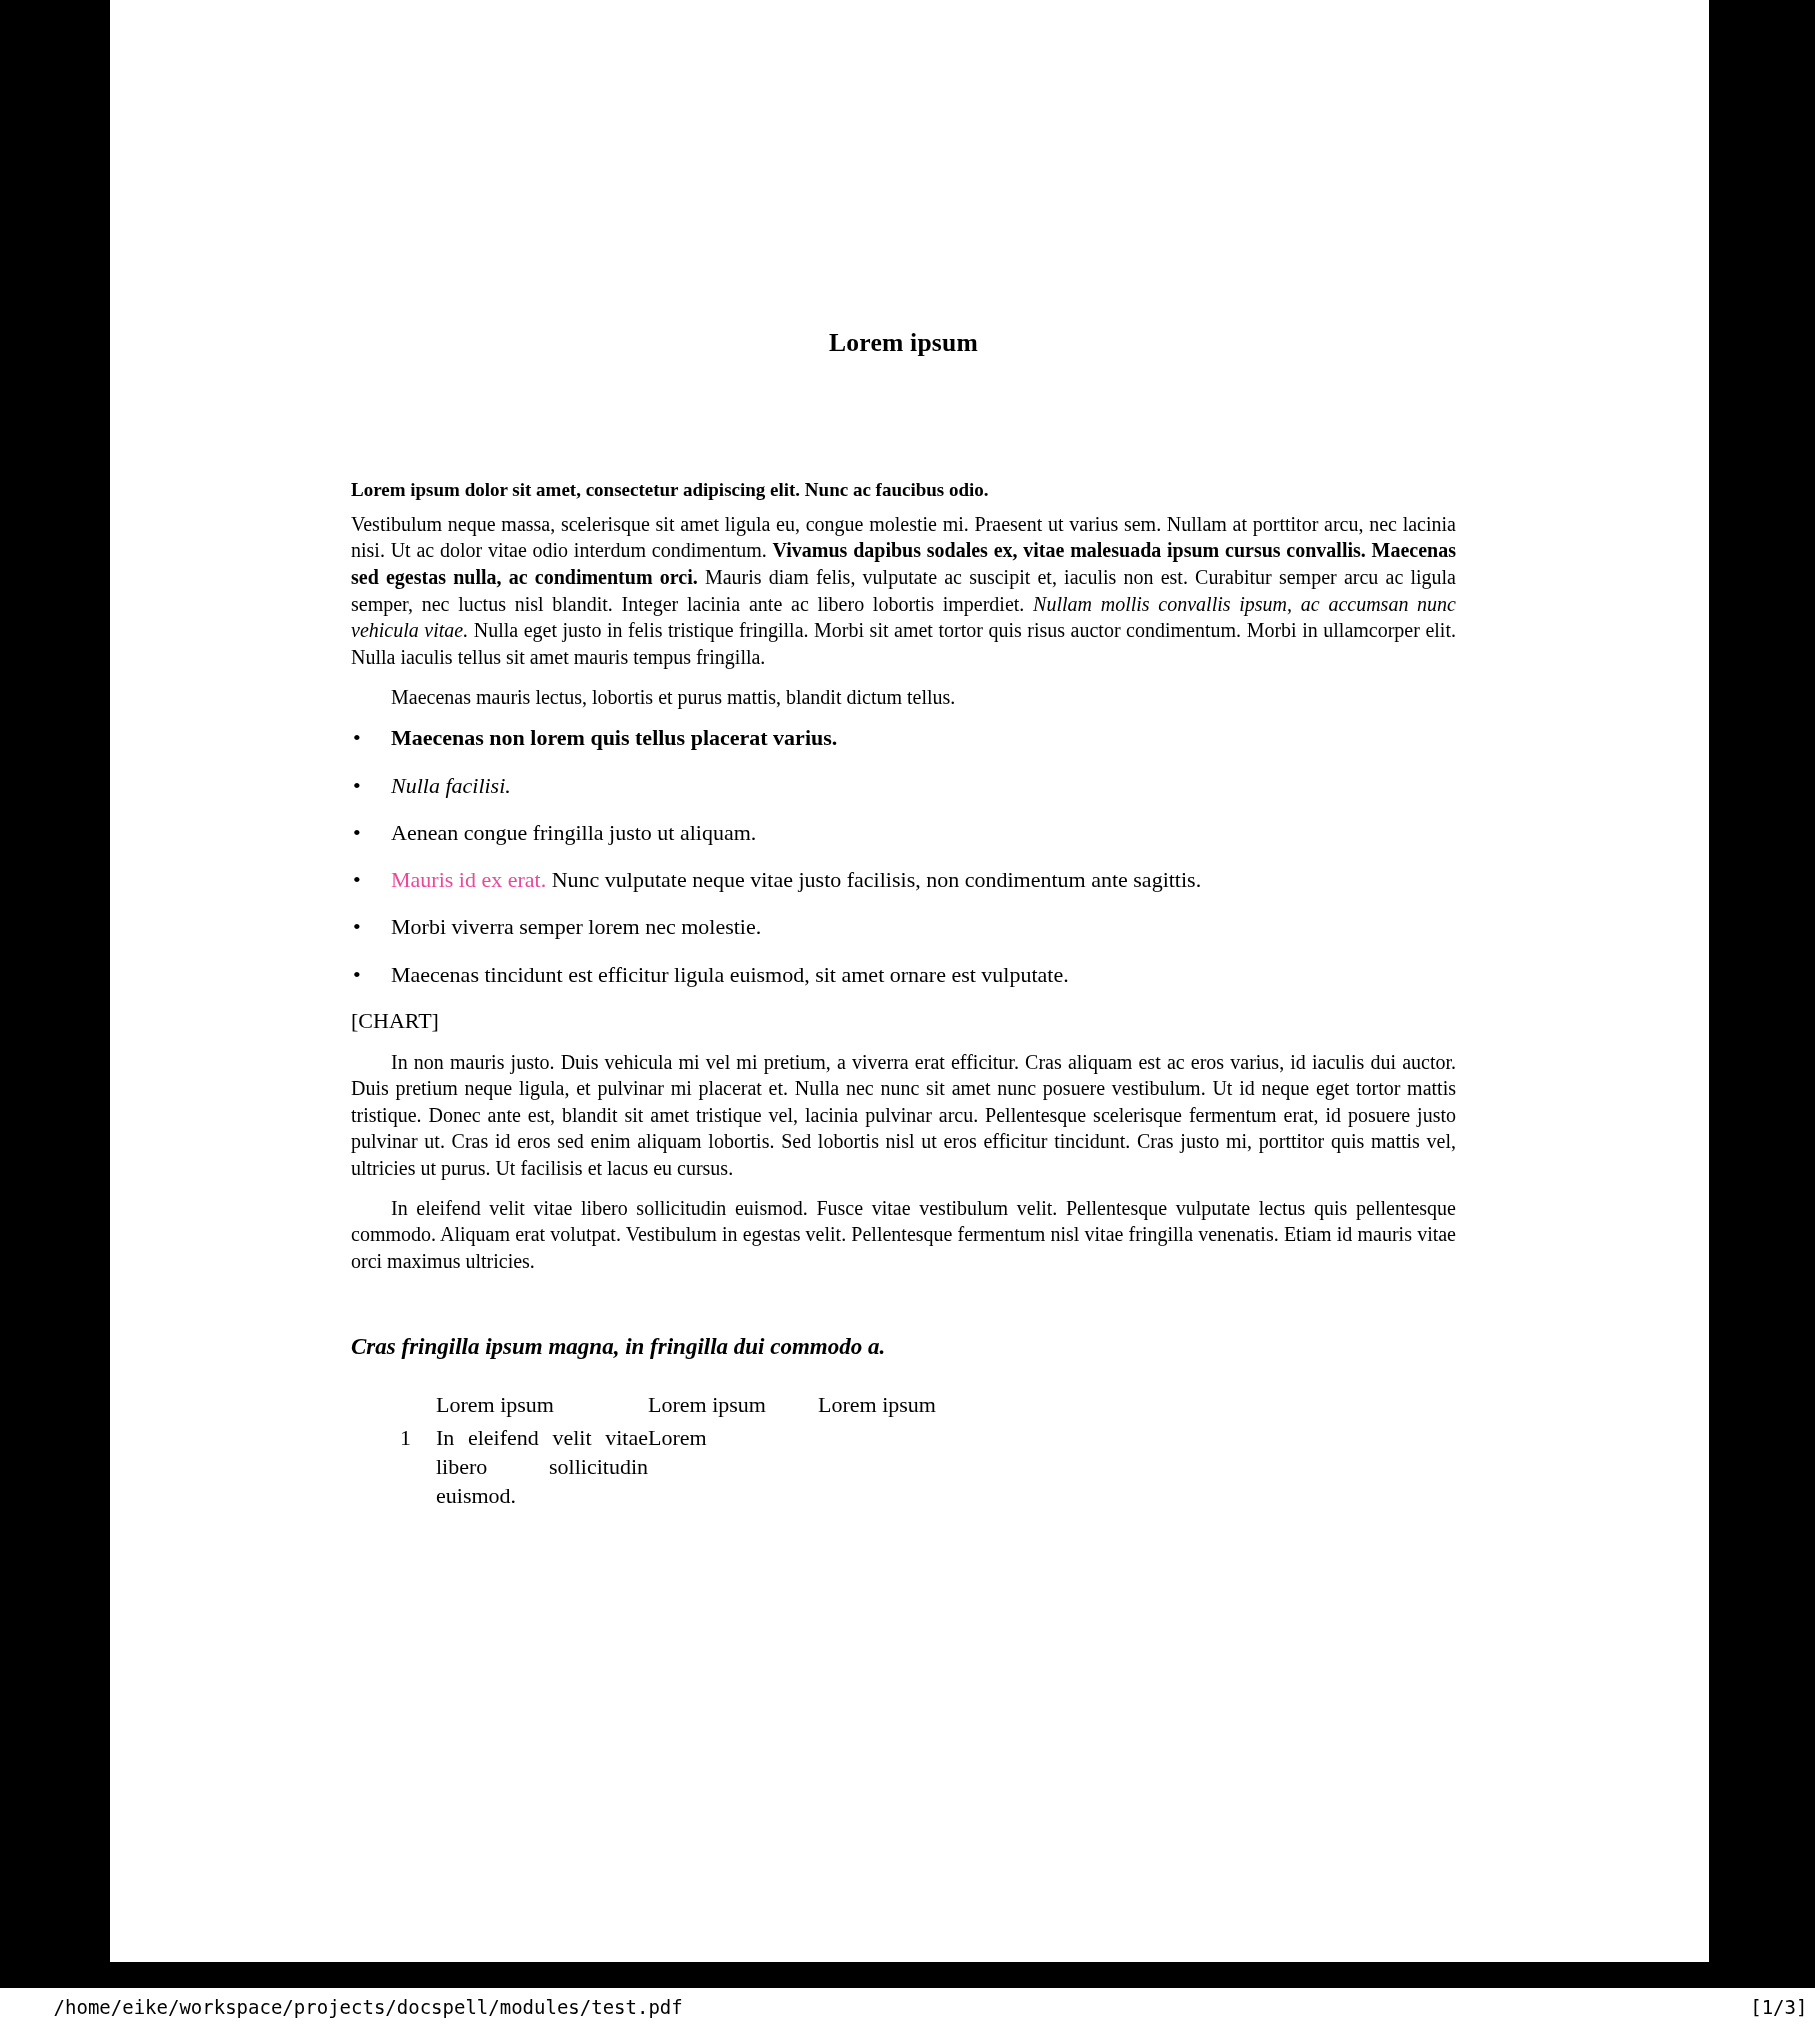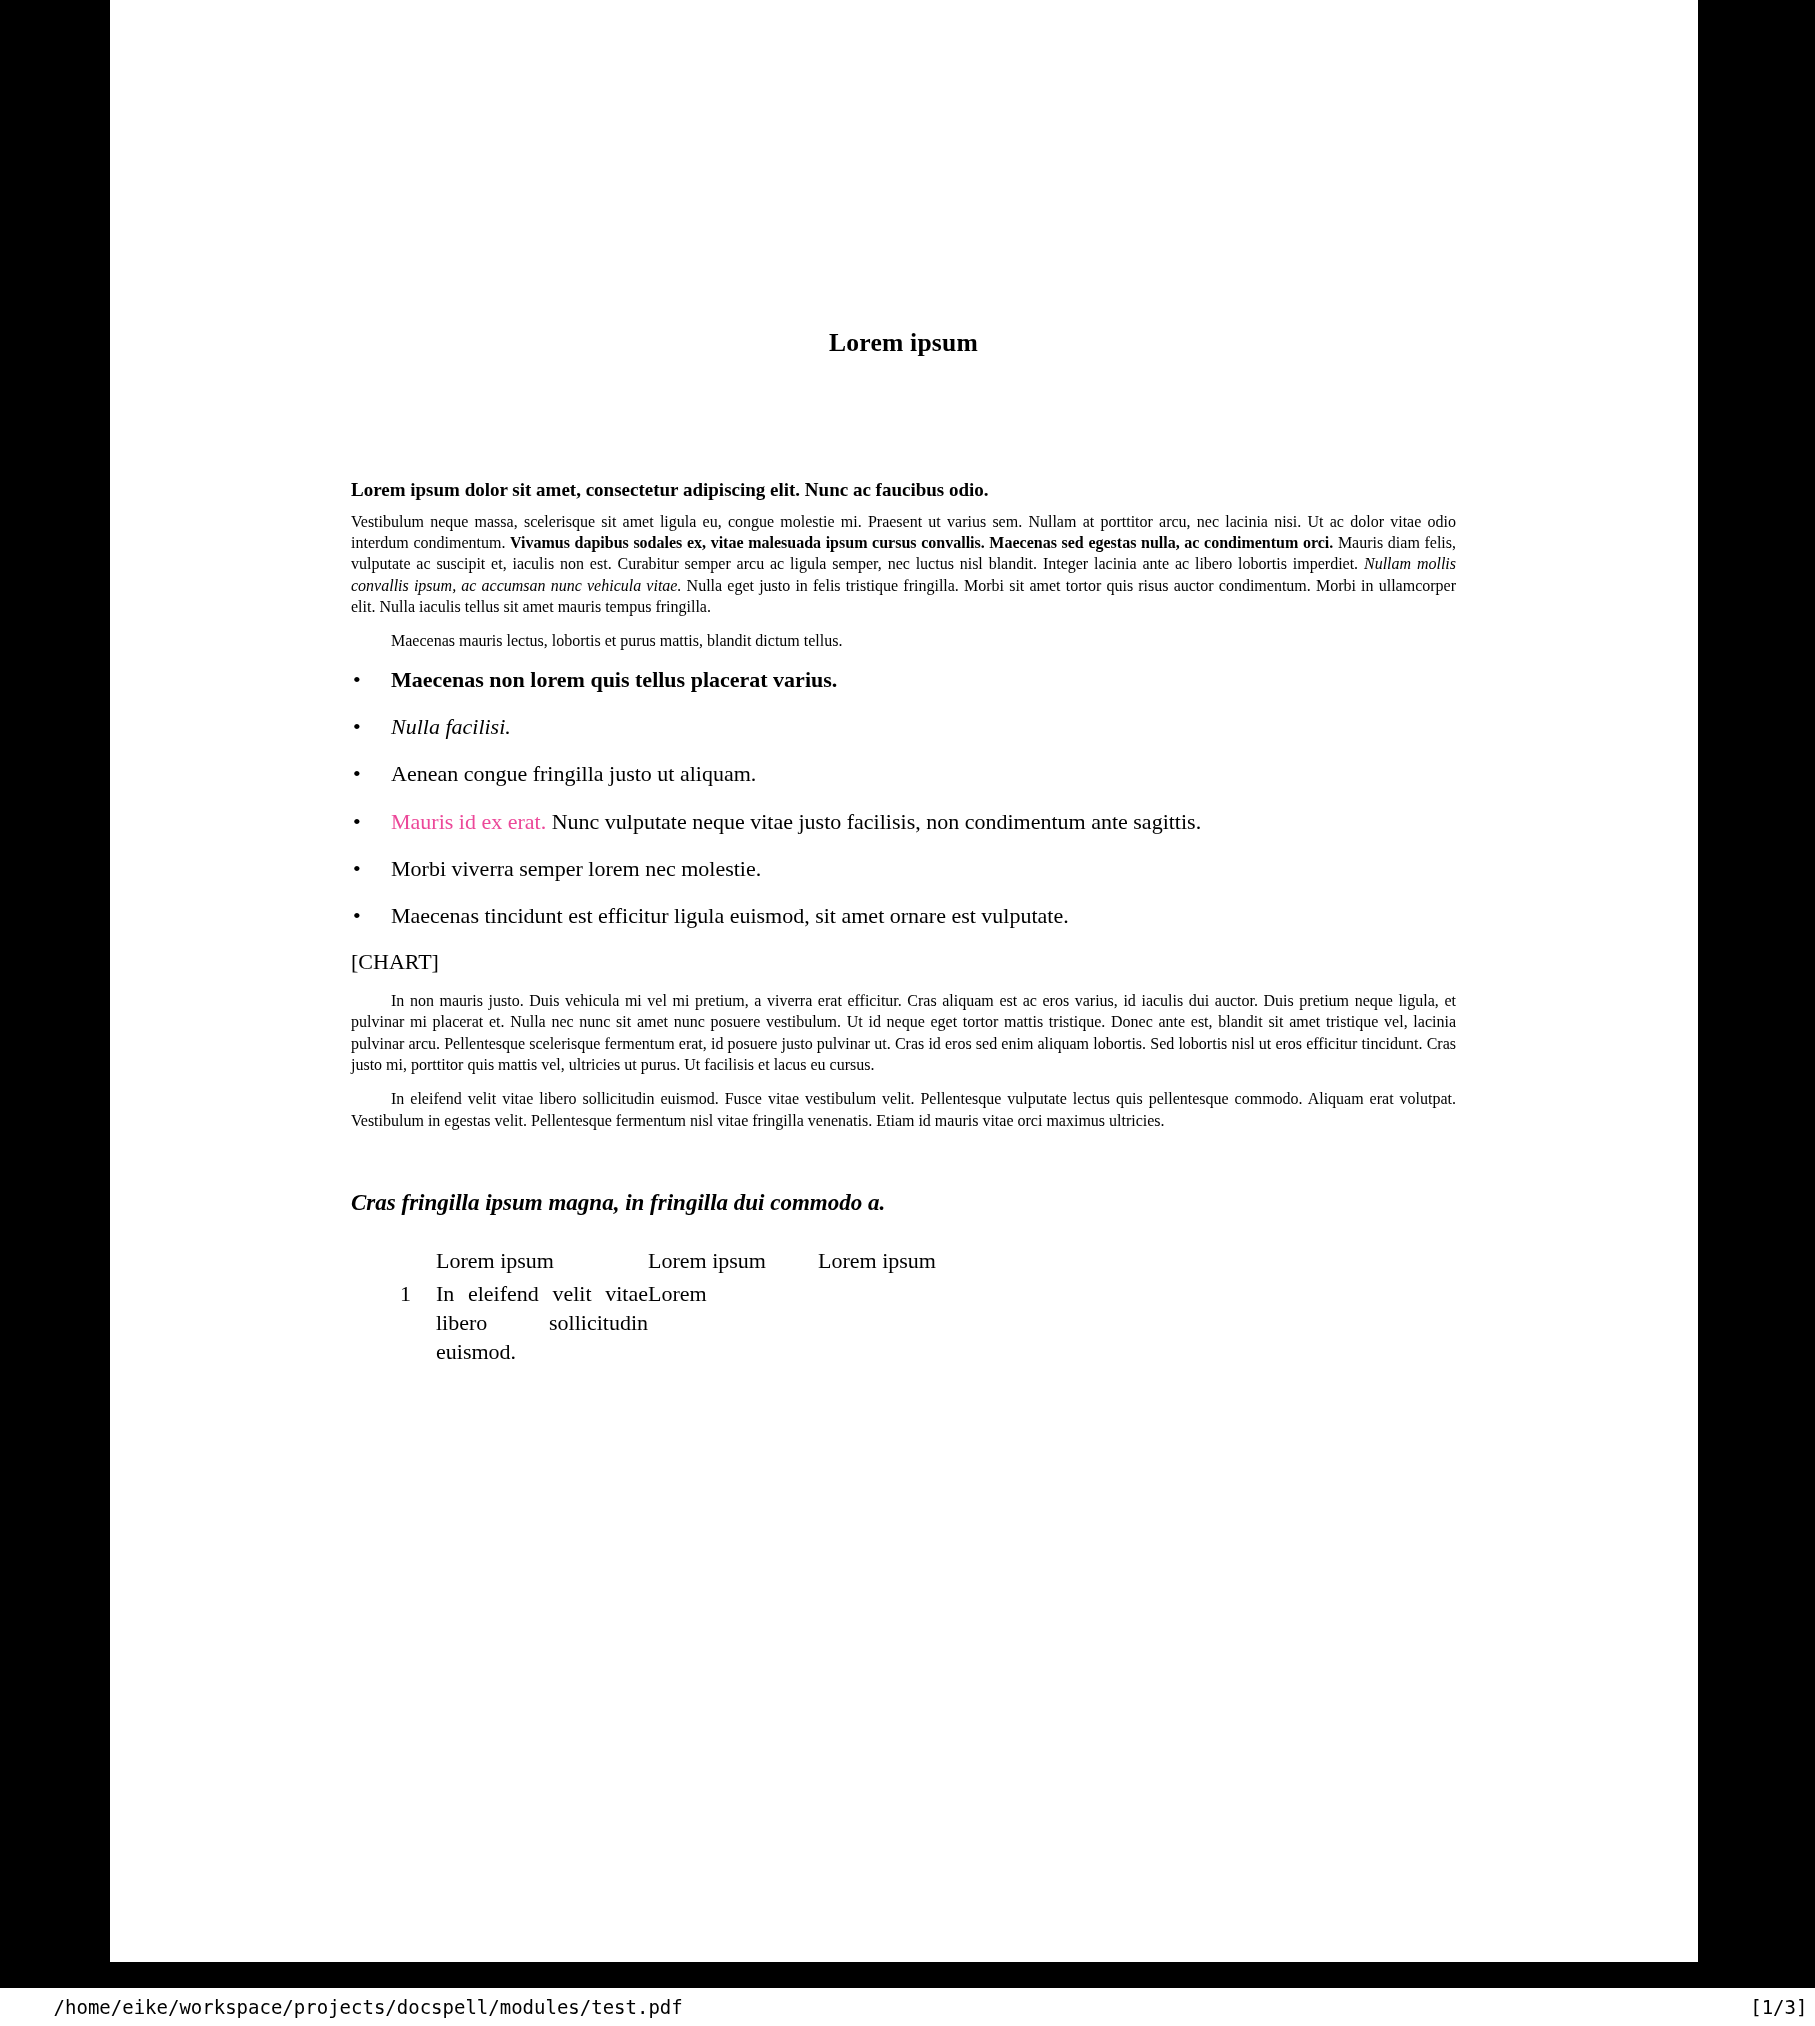--- a/index.html
+++ b/index.html
@@ -25,20 +25,21 @@
   }
 
   
   #page-sheet {
     position: absolute;
     left: 110px;
     top: 0px;
     width: 1588px;
     height: 1962px;
     background: #ffffff;
+    padding-left: 11px;
   }
 
   
   #status-bar {
     position: absolute;
     left: 0;
     bottom: 0;
     width: 1815px;
     height: 38px;
     background: #ffffff;
@@ -71,21 +72,21 @@
     margin-top: 328px;
     letter-spacing: 0.2px;
   }
   .section-head {
     font-weight: bold;
     font-size: 19px;
     margin-top: 120px;
     line-height: 1.28;
   }
   p.body {
-    font-size: 16px;
+    font-size: 20px;
     line-height: 1.33;
     text-align: justify;
     margin: 8.5px 0 0 0;
     text-justify: inter-word;
   }
   p.indent { text-indent: 40px; margin-top: 13.2px; }
   .b { font-weight: bold; }
   .i { font-style: italic; }
   .link { color: #ec4899; }
 

